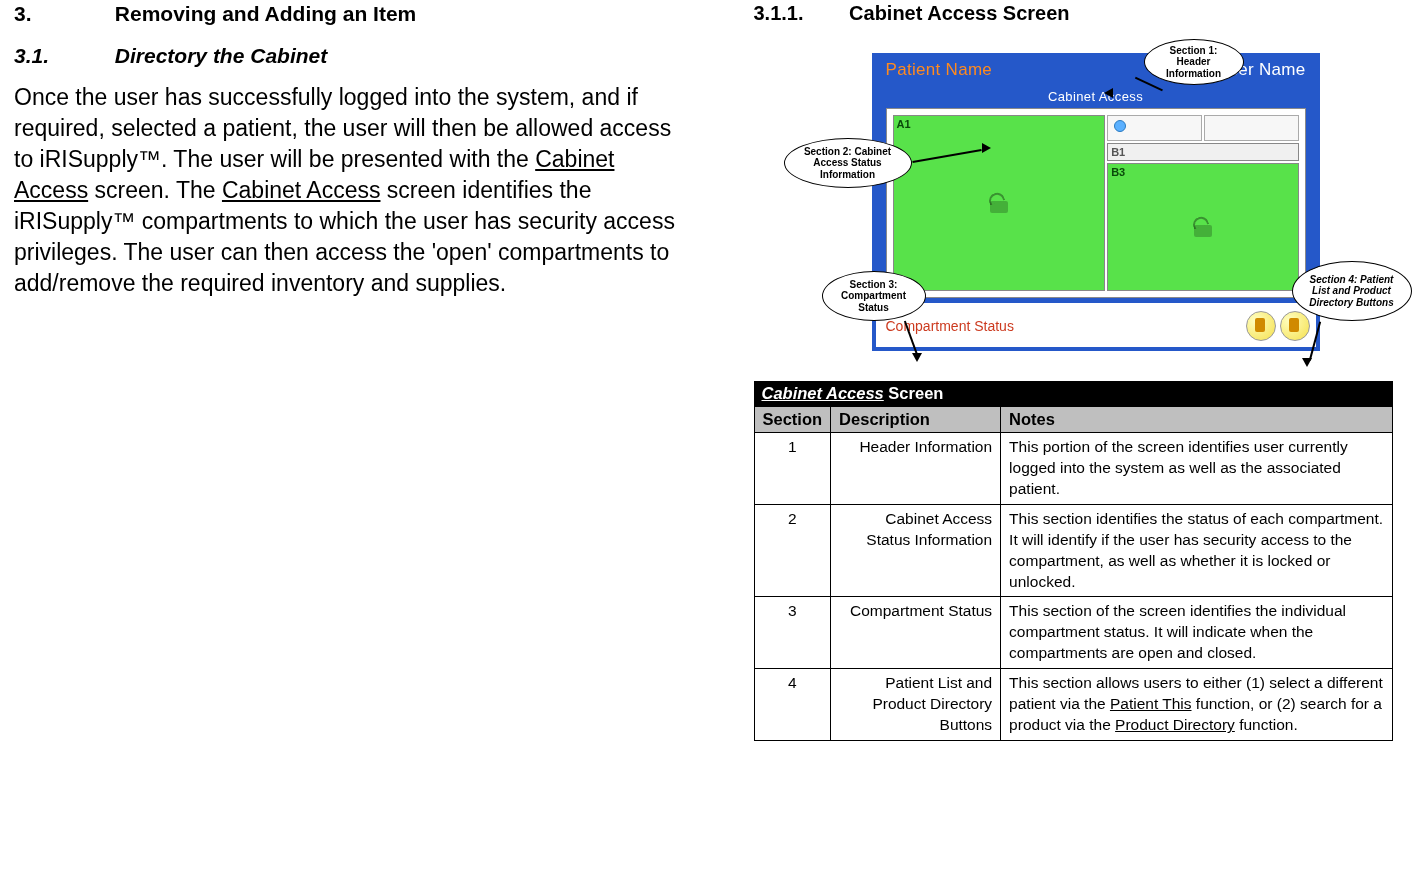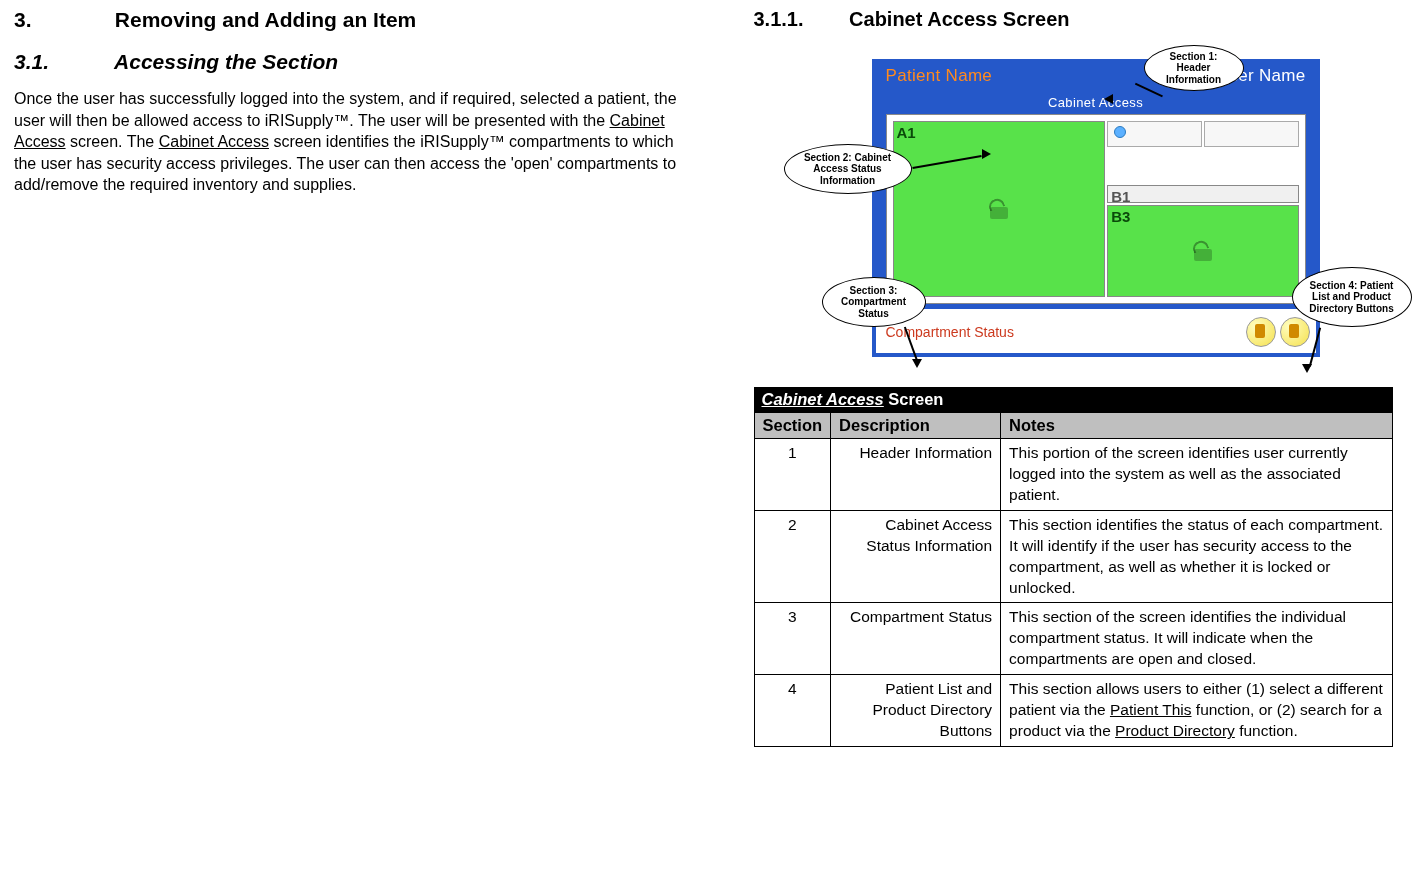--- a/index.html
+++ b/index.html
@@ -6,21 +6,21 @@
   html, body {
     margin: 0;
     padding: 0;
     background: #fff;
     font-family: Verdana, Geneva, sans-serif;
     color: #000;
     width: 1427px;
   }
   .page {
     display: flex;
-    padding: 8px 14px;
+    padding: 2px 14px;
   }
   .col {
     width: 50%;
     padding: 0 30px 0 0;
   }
   .col-right {
     padding: 0 20px 0 40px;
   }
 
   h2.h-main {
@@ -37,21 +37,21 @@
   }
   h3.h-sub .num { display:inline-block; min-width: 95px; }
   h3.h-sub2 {
     font-size: 20px;
     font-weight: bold;
     margin: 0 0 28px 0;
   }
   h3.h-sub2 .num { display:inline-block; min-width: 90px; }
 
   p.body {
-    font-size: 16px;
+    font-size: 23px;
     line-height: 1.35;
     margin: 0;
   }
   .u { text-decoration: underline; }
 
   
   .diagram-wrap {
     position: relative;
     width: 550px;
     margin: 0 0 30px 100px;
@@ -104,25 +104,25 @@
   .drawer {
     position: relative;
     border: 1px solid #888;
     display: flex;
     align-items: center;
     justify-content: center;
     flex: 1;
   }
   .drawer.green { background: #58e24a; }
   .drawer.red   { background: #ff5a5a; }
-  .drawer.gray  { background: #f0f0f0; margin-top: 36px; }
+  .drawer.gray  { background: #f0f0f0; }
   .drawer .lbl {
     position: absolute;
     top: 2px; left: 3px;
-    font-size: 15px;
+    font-size: 11px;
     font-weight: bold;
   }
   .drawer.red .lbl { color: #8a0000; }
   .drawer.green .lbl { color: #0a4a0a; }
   .drawer.gray .lbl { color: #555; }
   .lock {
     width: 18px; height: 20px;
     position: relative;
   }
   .lock::before {
@@ -258,21 +258,21 @@
 
 <div class="page">
 
   <div class="col">
     <h2 class="h-main">
       <span class="num">3.</span>
       <span>Removing and Adding an Item</span>
     </h2>
     <h3 class="h-sub">
       <span class="num">3.1.</span>
-      <span>Accessing the Section</span>
+      <span>Directory the Cabinet</span>
     </h3>
     <p class="body">
       <span>Once the user has successfully logged into the system, and if required, selected a patient, the user will then be allowed access to iRISupply™.  The user will be presented with the </span><span class="u">Cabinet Access</span><span> screen.  The </span><span class="u">Cabinet Access</span><span> screen identifies the iRISupply™ compartments to which the user has security access privileges.  The user can then access the 'open' compartments to add/remove the required inventory and supplies.</span>
     </p>
   </div>
 
   <div class="col col-right">
     <h3 class="h-sub2">
       <span class="num">3.1.1.</span>
       <span>Cabinet Access Screen</span>
@@ -285,21 +285,21 @@
       <div class="arrow left" style="top:35px;left:250px;"></div>
 
       <div class="callout" style="width:128px;height:50px;top:85px;left:-70px;">Section 2: Cabinet Access Status Information</div>
       <div class="leader" style="top:102px;left:58px;width:70px;height:1.5px;transform:rotate(-10deg);"></div>
       <div class="arrow right" style="top:90px;left:128px;"></div>
 
       <div class="callout" style="width:104px;height:50px;top:218px;left:-32px;">Section 3: Compartment Status</div>
       <div class="leader" style="top:267px;left:56px;width:1.5px;height:36px;transform:rotate(-20deg);"></div>
       <div class="arrow down" style="top:300px;left:58px;"></div>
 
-      <div class="callout" style="width:120px;height:60px;top:208px;left:438px;">Section 4: Patient List and Product Directory Buttons</div>
+      <div class="callout" style="width:120px;height:60px;top:208px;left:438px;font-style:italic;">Section 4: Patient List and Product Directory Buttons</div>
       <div class="leader" style="top:268px;left:460px;width:1.5px;height:40px;transform:rotate(15deg);"></div>
       <div class="arrow down" style="top:305px;left:448px;"></div>
 
       <div class="cab-screen">
         <div class="cab-header">
           <span>Patient Name</span>
           <span class="right">User Name</span>
         </div>
         <div class="cab-body">
           <div class="cab-body-title">Cabinet Access</div>

